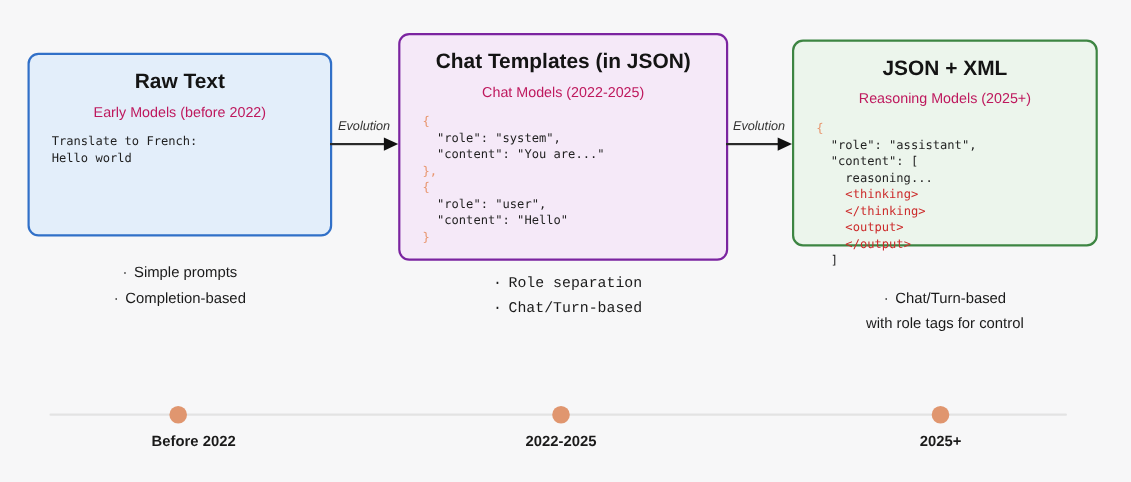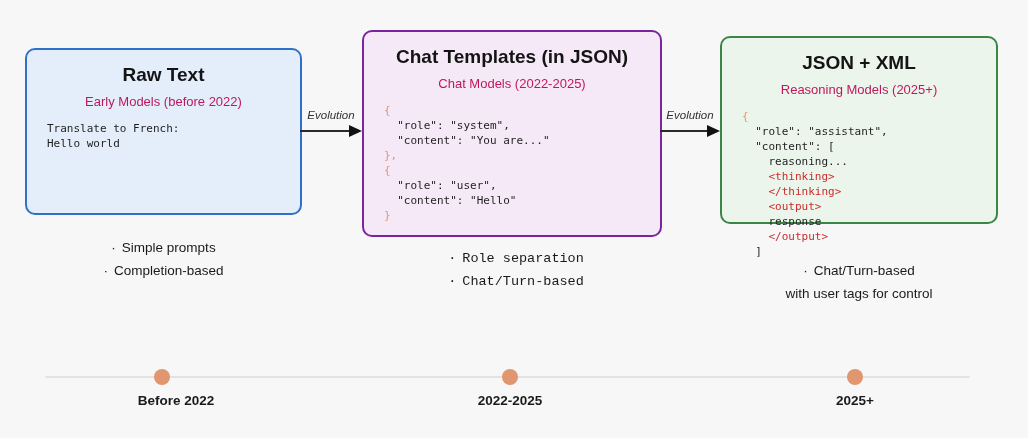--- a/index.html
+++ b/index.html
@@ -169,37 +169,36 @@
     <div class="card-title">JSON + XML</div>
     <div class="card-subtitle">Reasoning Models (2025+)</div>
     <div class="card-code">
         <div class="code-line"><span style="color: rgb(232, 149, 109);">{</span></div>
         <div class="code-line"><span style="color: rgb(31, 31, 31);">  "role": "assistant",</span></div>
         <div class="code-line"><span style="color: rgb(31, 31, 31);">  "content": [</span></div>
         <div class="code-line"><span style="color: rgb(31, 31, 31);">    reasoning...</span></div>
         <div class="code-line"><span style="color: rgb(31, 31, 31);">    </span><span style="color: rgb(204, 43, 43);">&lt;thinking&gt;</span></div>
         <div class="code-line"><span style="color: rgb(31, 31, 31);">    </span><span style="color: rgb(204, 43, 43);">&lt;/thinking&gt;</span></div>
         <div class="code-line"><span style="color: rgb(31, 31, 31);">    </span><span style="color: rgb(204, 43, 43);">&lt;output&gt;</span></div>
-        <div class="code-line"><span style="color: rgb(31, 31, 31);">    response</span></div>
         <div class="code-line"><span style="color: rgb(31, 31, 31);">    </span><span style="color: rgb(204, 43, 43);">&lt;/output&gt;</span></div>
         <div class="code-line"><span style="color: rgb(31, 31, 31);">  ]</span></div>
       </div>
   </div>
 
   <div class="notes n1">
       <div class="note-line"><span class="note-bullet">·</span><span>Simple prompts</span></div>
       <div class="note-line"><span class="note-bullet">·</span><span>Completion-based</span></div>
     </div>
   <div class="notes n2">
       <div class="note-line"><span class="note-bullet">·</span><span>Role separation</span></div>
       <div class="note-line"><span class="note-bullet">·</span><span>Chat/Turn-based</span></div>
     </div>
   <div class="notes n3">
       <div class="note-line"><span class="note-bullet">·</span><span>Chat/Turn-based</span></div>
-      <div class="note-line"><span>with user tags for control</span></div>
+      <div class="note-line"><span>with role tags for control</span></div>
     </div>
 
   <div class="timeline-line" style="background: rgb(227, 227, 227);"></div>
   <div class="timeline-dot d1" style="background: rgb(224, 150, 111);"></div>
   <div class="timeline-dot d2" style="background: rgb(224, 150, 111);"></div>
   <div class="timeline-dot d3" style="background: rgb(224, 150, 111);"></div>
   <div class="timeline-label l1">Before 2022</div>
   <div class="timeline-label l2">2022-2025</div>
   <div class="timeline-label l3">2025+</div>
 

